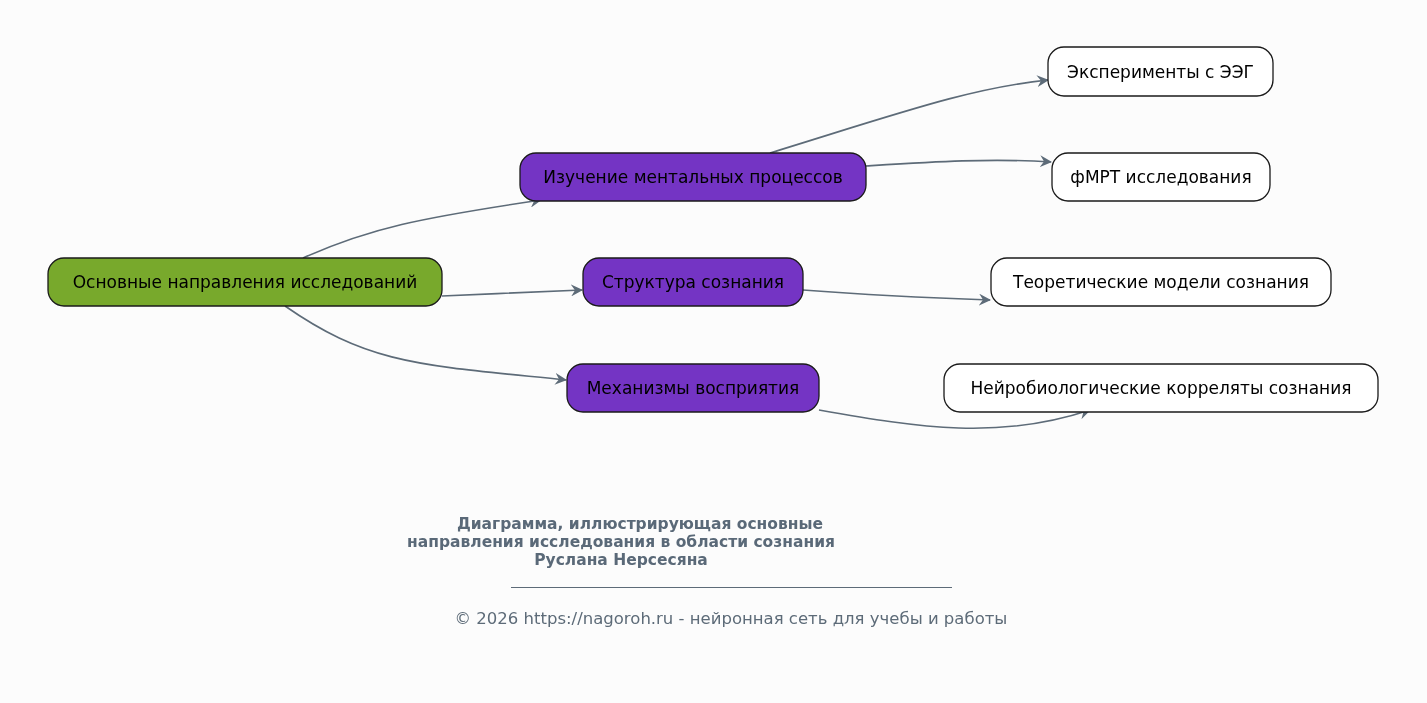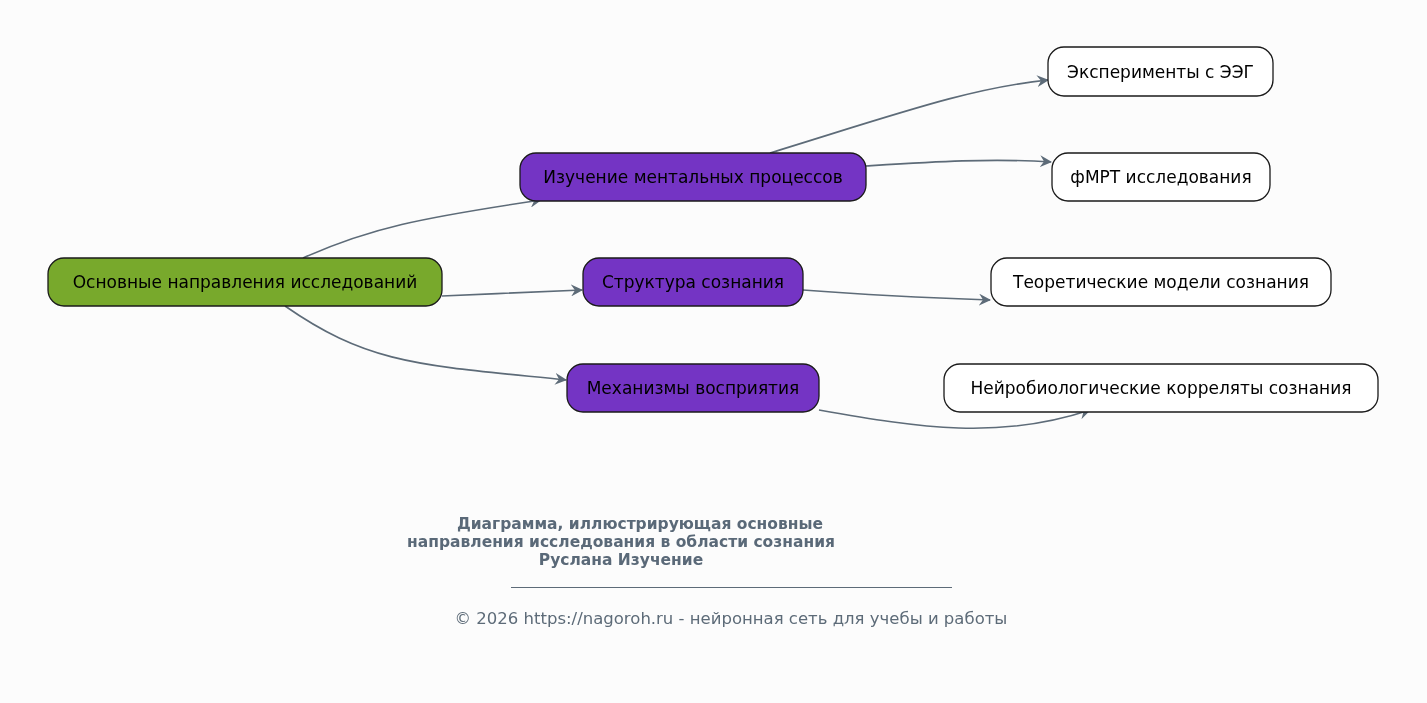--- a/index.html
+++ b/index.html
@@ -84,16 +84,16 @@
       <g>
         <rect x="944" y="364" width="434" height="48" rx="16" ry="16" fill="#ffffff" class="node-rect"></rect>
         <text x="1161" y="388" class="node-text">Нейробиологические корреляты сознания</text>
       </g>
     </g>
 </svg>
 
 <div class="caption">
   <div style="padding-left:38px;">Диаграмма, иллюстрирующая основные</div>
   <div style="padding-left:0px;">направления исследования в области сознания</div>
-  <div>Руслана Изучение</div>
+  <div>Руслана Нерсесяна</div>
 </div>
 <div class="divider"></div>
 <div class="footer" style="width:1462px;">© 2026 https://nagoroh.ru - нейронная сеть для учебы и работы</div>
 
 </body></html>

